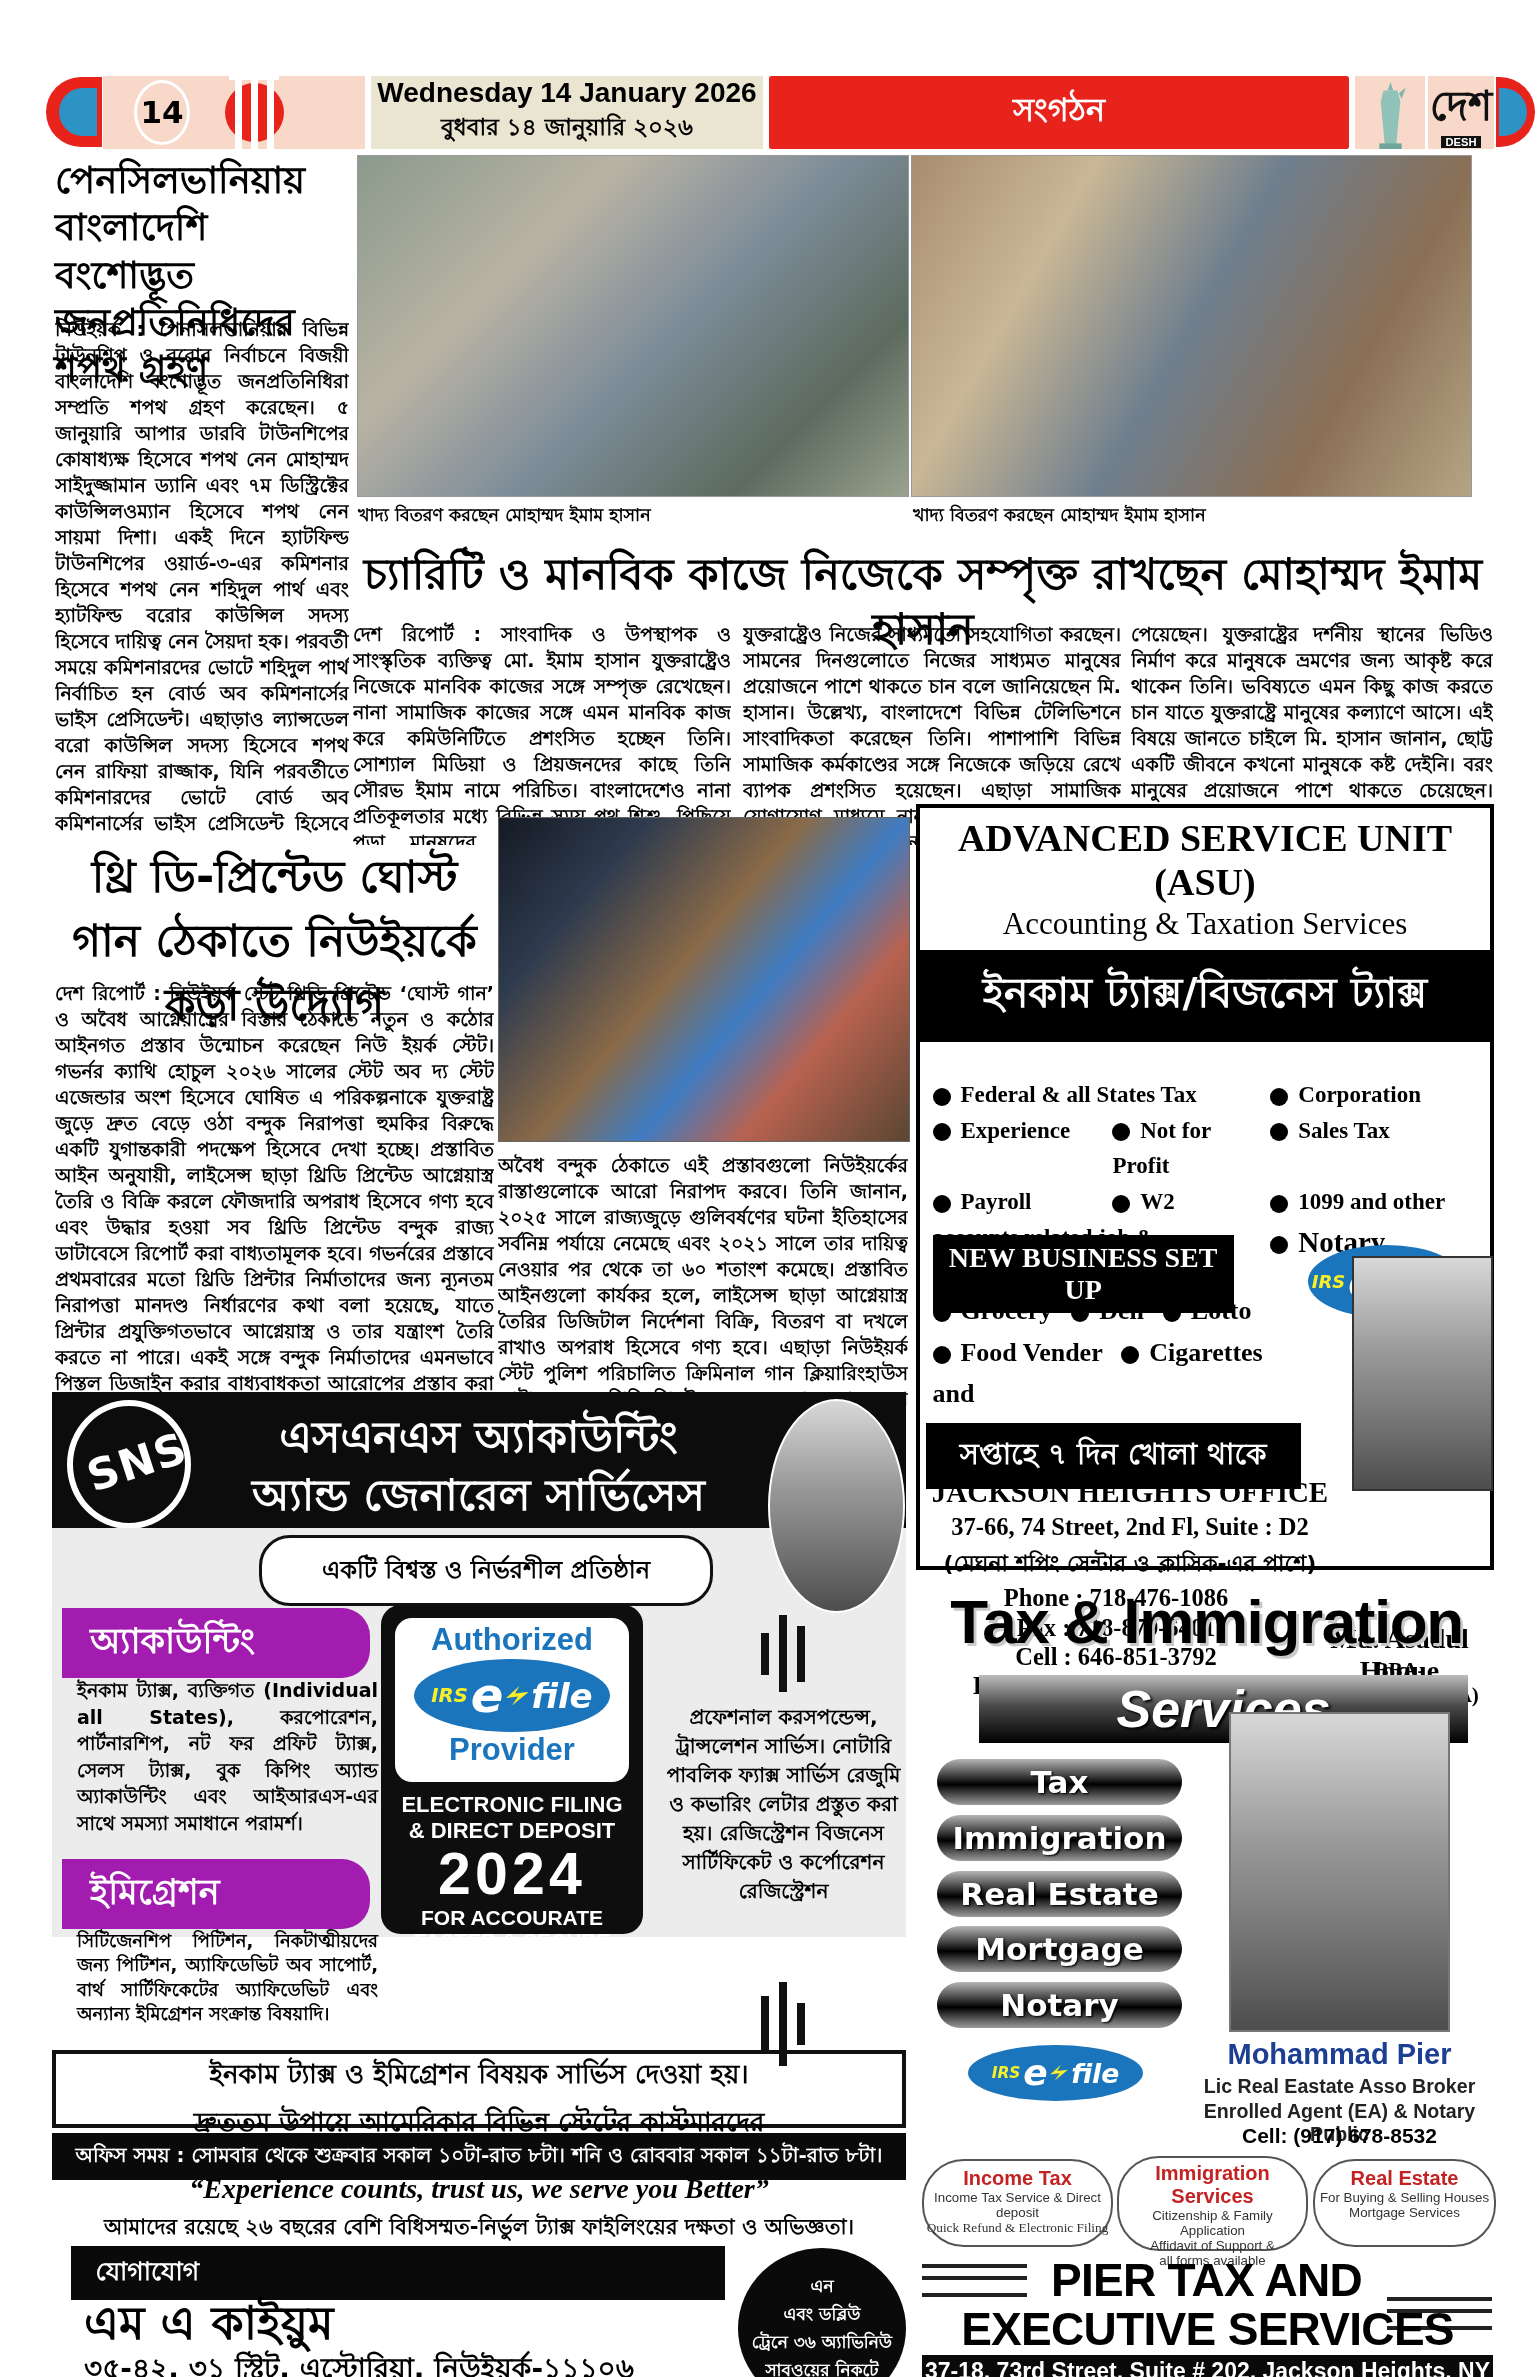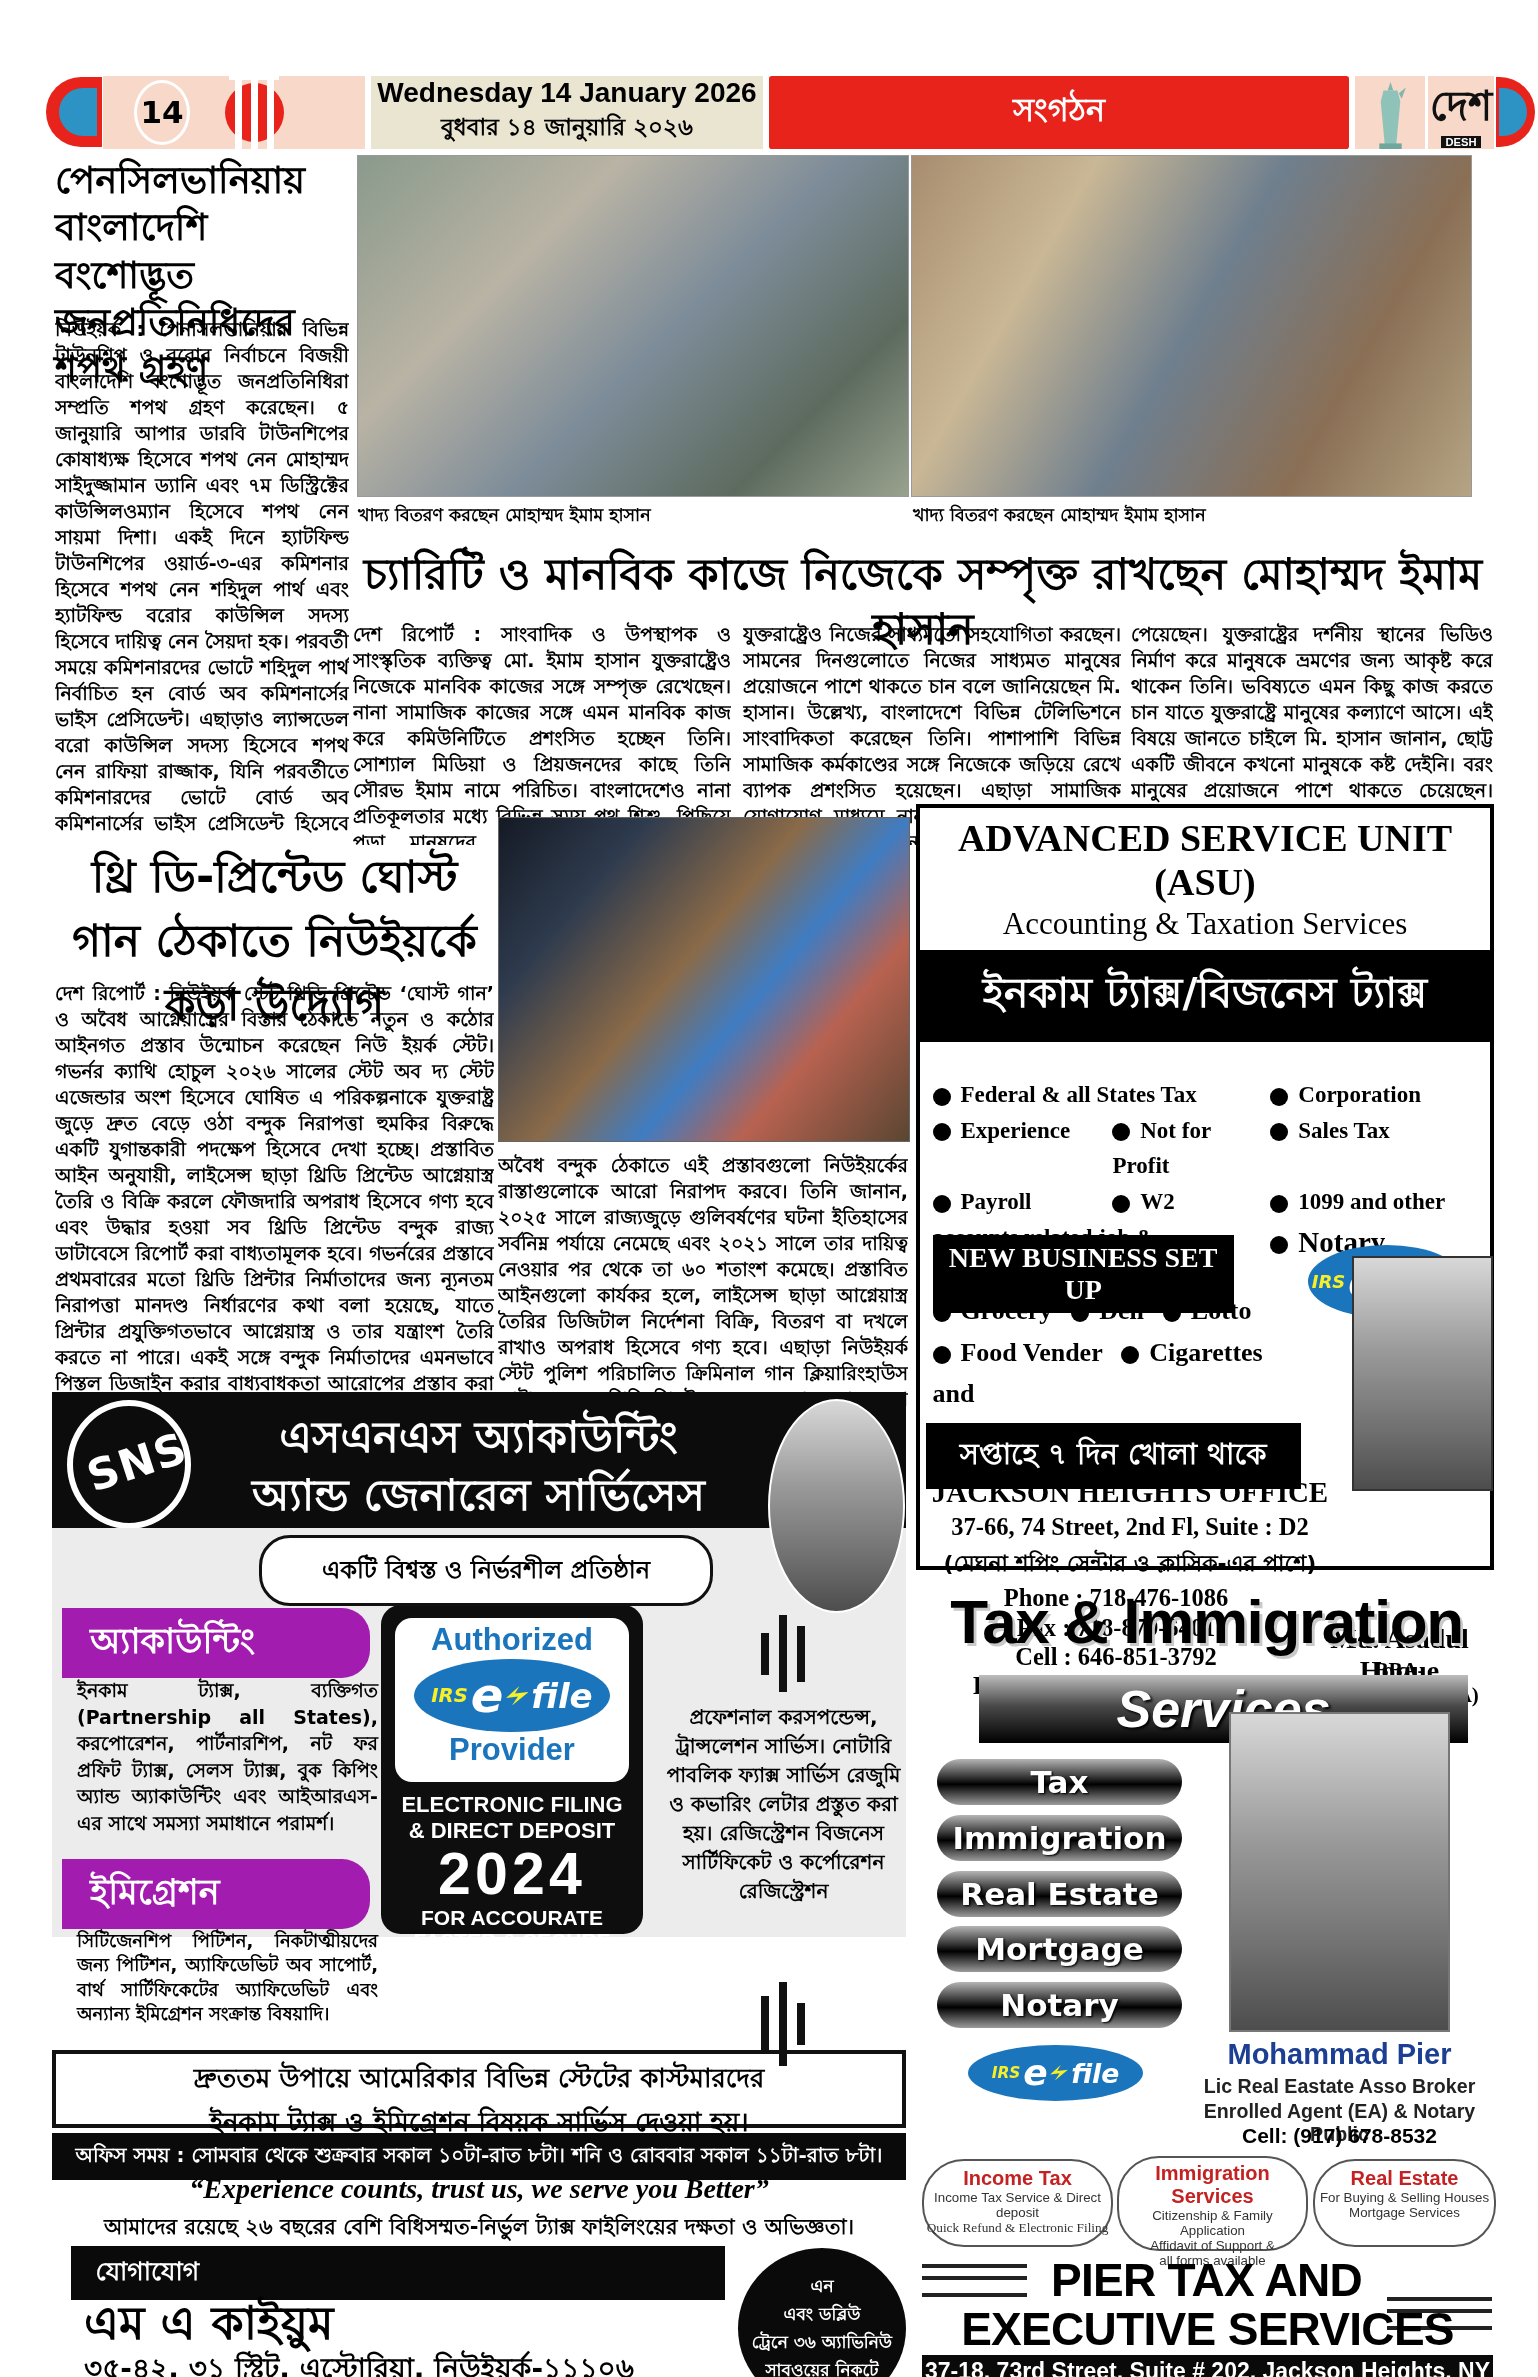--- a/index.html
+++ b/index.html
@@ -165,21 +165,21 @@
     <span class="abs b" style="left:12.6px;top:31px;font-size:43px;color:#fff;letter-spacing:1.4px;transform:rotate(-18deg);display:inline-block;">SNS</span>
   </div>
   <div class="abs ctr bn b" style="left:147px;top:12.6px;width:559px;color:#fff;font-size:43px;">এসএনএস অ্যাকাউন্টিং</div>
   <div class="abs ctr bn b" style="left:147px;top:71px;width:559px;color:#fff;font-size:43px;">অ্যান্ড জেনারেল সার্ভিসেস</div>
 </div>
 <div class="abs portrait" style="left:768px;top:1399px;width:133px;height:210px;border-radius:50%;border:2.8px solid #fff;z-index:5;"></div>
 <div class="abs snsgray" style="left:52px;top:1528px;width:854px;height:409px;"></div>
 <div class="abs tagbox ctr bn b" style="left:259px;top:1535px;width:448px;font-size:24px;padding:12.6px 0;z-index:2;">একটি বিশ্বস্ত ও নির্ভরশীল প্রতিষ্ঠান</div>
 
 <div class="abs graybar bn b" style="left:62px;top:1608px;width:308px;font-size:35px;padding:5.6px 0 5.6px 28px;box-sizing:border-box;">অ্যাকাউন্টিং</div>
-<div class="abs bn b just" style="left:77px;top:1677px;width:301px;font-size:19px;line-height:1.4;">ইনকাম ট্যাক্স, ব্যক্তিগত (Partnership all States), করপোরেশন, পার্টনারশিপ, নট ফর প্রফিট ট্যাক্স, সেলস ট্যাক্স, বুক কিপিং অ্যান্ড অ্যাকাউন্টিং এবং আইআরএস-এর সাথে সমস্যা সমাধানে পরামর্শ।</div>
+<div class="abs bn b just" style="left:77px;top:1677px;width:301px;font-size:19px;line-height:1.4;">ইনকাম ট্যাক্স, ব্যক্তিগত (Individual all States), করপোরেশন, পার্টনারশিপ, নট ফর প্রফিট ট্যাক্স, সেলস ট্যাক্স, বুক কিপিং অ্যান্ড অ্যাকাউন্টিং এবং আইআরএস-এর সাথে সমস্যা সমাধানে পরামর্শ।</div>
 <div class="abs graybar bn b" style="left:62px;top:1859px;width:308px;font-size:35px;padding:5.6px 0 5.6px 28px;box-sizing:border-box;">ইমিগ্রেশন</div>
 <div class="abs bn b just" style="left:77px;top:1929px;width:301px;font-size:18px;line-height:1.35;">সিটিজেনশিপ পিটিশন, নিকটাত্মীয়দের জন্য পিটিশন, অ্যাফিডেভিট অব সাপোর্ট, বার্থ সার্টিফিকেটের অ্যাফিডেভিট এবং অন্যান্য ইমিগ্রেশন সংক্রান্ত বিষয়াদি।</div>
 
 <div class="abs" style="left:381px;top:1605px;width:262px;height:329px;background:#0e0e0e;border-radius:19.6px;">
   <div class="abs" style="left:14px;top:12.6px;width:234px;height:164px;background:#fff;border-radius:17px;text-align:center;">
     <div class="b sans" style="color:#1b75bc;font-size:31px;margin-top:4.2px;">Authorized</div>
     <div class="efile" style="width:196px;height:73px;margin:1.4px auto;">
       <span class="irs" style="font-size:19.6px;">IRS</span>
       <span class="e" style="font-size:48px;">e</span>
       <svg width="22.4" height="19.6" viewBox="0 0 15 13">
@@ -198,22 +198,22 @@
 
 <div class="abs ctr barsicon" style="left:664px;top:1615px;width:238px;">
   <span style="height:42px;"></span><span style="height:77px;"></span><span style="height:56px;"></span>
 </div>
 <div class="abs ctr bn b" style="left:661px;top:1703px;width:245px;font-size:20px;line-height:1.45;">প্রফেশনাল করসপন্ডেন্স, ট্রান্সলেশন সার্ভিস। নোটারি পাবলিক ফ্যাক্স সার্ভিস রেজুমি ও কভারিং লেটার প্রস্তুত করা হয়। রেজিস্ট্রেশন বিজনেস সার্টিফিকেট ও কর্পোরেশন রেজিস্ট্রেশন</div>
 <div class="abs ctr barsicon" style="left:664px;top:1982px;width:238px;">
   <span style="height:56px;"></span><span style="height:84px;"></span><span style="height:42px;"></span>
 </div>
 
 <div class="abs ctr" style="left:52px;top:2050px;width:854px;height:78px;border:4.2px solid #111;box-sizing:border-box;">
+  <div class="bn b" style="font-size:26px;">ইনকাম ট্যাক্স ও ইমিগ্রেশন বিষয়ক সার্ভিস দেওয়া হয়।</div>
   <div class="bn b" style="font-size:26px;margin-top:4.2px;">দ্রুততম উপায়ে আমেরিকার বিভিন্ন স্টেটের কাস্টমারদের</div>
-  <div class="bn b" style="font-size:26px;">ইনকাম ট্যাক্স ও ইমিগ্রেশন বিষয়ক সার্ভিস দেওয়া হয়।</div>
 </div>
 <div class="abs blk ctr bn b" style="left:52px;top:2133px;width:854px;font-size:20px;padding:7px 0;">অফিস সময় : সোমবার থেকে শুক্রবার সকাল ১০টা-রাত ৮টা। শনি ও রোববার সকাল ১১টা-রাত ৮টা।</div>
 <div class="abs ctr serif b" style="left:52px;top:2173px;width:854px;font-size:28px;font-style:italic;">“Experience counts, trust us, we serve you Better”</div>
 <div class="abs ctr bn b" style="left:52px;top:2211px;width:854px;font-size:21px;">আমাদের রয়েছে ২৬ বছরের বেশি বিধিসম্মত-নির্ভুল ট্যাক্স ফাইলিংয়ের দক্ষতা ও অভিজ্ঞতা।</div>
 
 <div class="abs blk bn b" style="left:52px;top:2246px;width:654px;font-size:25px;padding:5.6px 0 5.6px 24.5px;box-sizing:border-box;margin-left:19px;">যোগাযোগ</div>
 <div class="abs bn b" style="left:84px;top:2288px;width:615px;font-size:46px;">এম এ কাইয়ুম</div>
 <div class="abs bn b" style="left:84px;top:2347px;width:615px;font-size:28px;">৩৫-৪২, ৩১ স্ট্রিট, এস্টোরিয়া, নিউইয়র্ক-১১১০৬</div>
 
 <div class="abs blk ctr" style="left:738px;top:2248px;width:168px;height:161px;border-radius:50%;display:flex;flex-direction:column;justify-content:center;">

